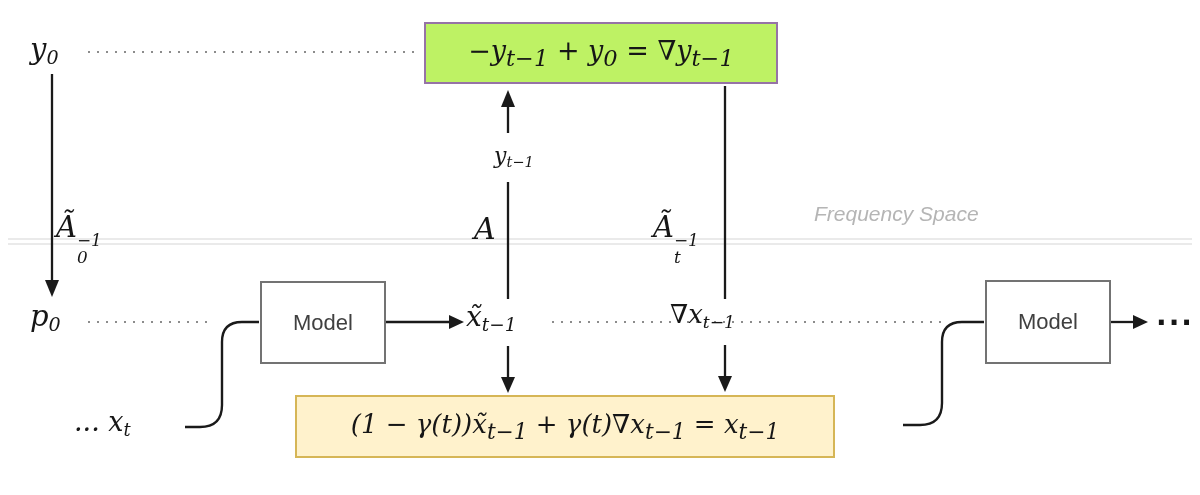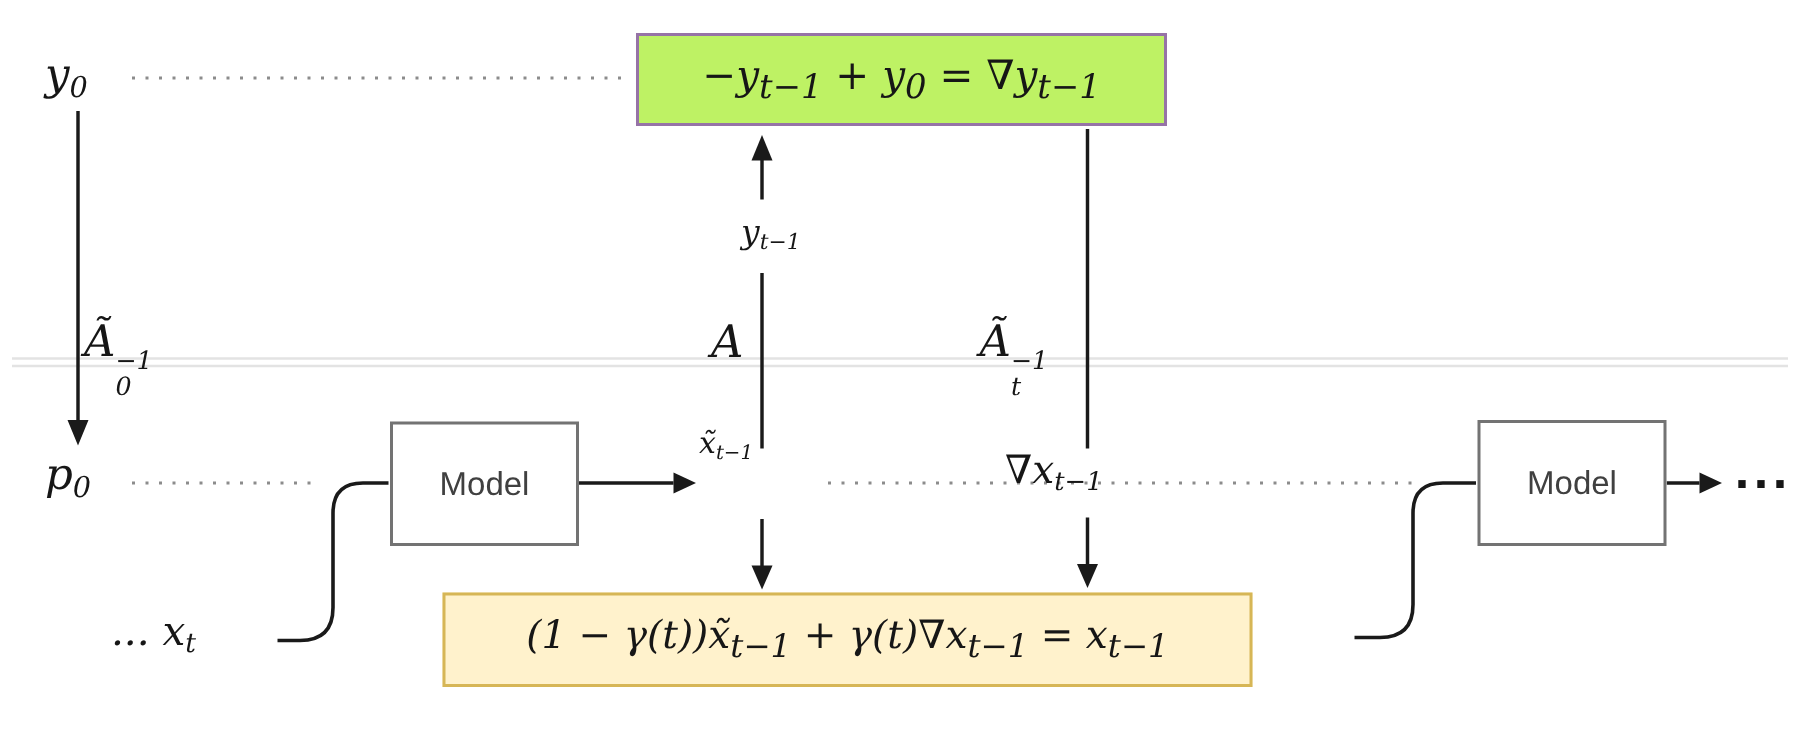--- a/index.html
+++ b/index.html
@@ -29,21 +29,21 @@
          font-size:21px;color:#b5b5b5;white-space:nowrap;line-height:1;}
   #lbl-freq{left:814px;top:203px;}
   #lbl-imgspace{left:842px;top:245px;}
 
   #lbl-y0{left:30px;top:35px;font-size:29px;text-align:right;}
   #lbl-p0{left:30px;top:302px;font-size:29px;text-align:right;}
   #lbl-a0inv{left:56px;top:213px;font-size:29px;}
   #lbl-A{left:474px;top:214px;font-size:30px;}
   #lbl-yt1{left:494px;top:145px;font-size:22px;}
   #lbl-atinv{left:653px;top:213px;font-size:29px;}
-  #lbl-xtilde{left:466px;top:285px;font-size:20px;}
+  #lbl-xtilde{left:466px;top:303px;font-size:28px;}
   #lbl-gradx{left:670px;top:301px;font-size:26px;}
   #lbl-xt{left:74px;top:408px;font-size:27px;}
   #lbl-cont{left:1156px;top:302px;font-size:28px;font-weight:bold;font-style:normal;
             font-family:"DejaVu Sans",sans-serif;letter-spacing:2px;}
 </style>
 </head>
 <body>
 
 <div id="canvas">
 
@@ -71,20 +71,21 @@
 
     <line x1="386" y1="322" x2="449" y2="322" stroke="#1a1a1a" stroke-width="2.3"></line>
     <polygon points="449,315 449,329 464,322" fill="#1a1a1a"></polygon>
     <line x1="1111" y1="322" x2="1133" y2="322" stroke="#1a1a1a" stroke-width="2.3"></line>
     <polygon points="1133,315 1133,329 1148,322" fill="#1a1a1a"></polygon>
 
     <path d="M185,427 H200 Q222,427 222,405 V342 Q222,322 242,322 H259" fill="none" stroke="#1a1a1a" stroke-width="2.4"></path>
     <path d="M903,425 H920 Q942,425 942,403 V342 Q942,322 962,322 H984" fill="none" stroke="#1a1a1a" stroke-width="2.4"></path>
   </svg>
 
+  <div class="space" id="lbl-freq">Frequency Space</div>
 
   <div class="fbox" id="freq-box">
     <span><span>−y</span><sub>t−1</sub><span> + y</span><sub>0</sub><span> = ∇y</span><sub>t−1</sub></span>
   </div>
 
   <div class="fbox" id="img-box">
     <span><span>(1 − γ(t))x̃</span><sub>t−1</sub><span> + γ(t)∇x</span><sub>t−1</sub><span> = x</span><sub>t−1</sub></span>
   </div>
 
   <div class="model" id="model-left">Model</div>

